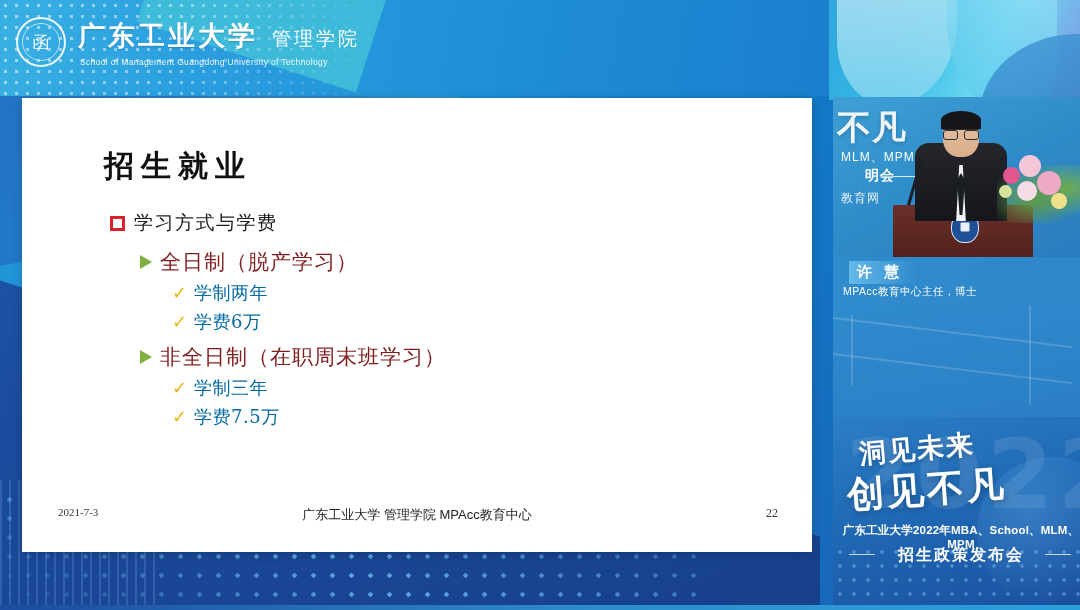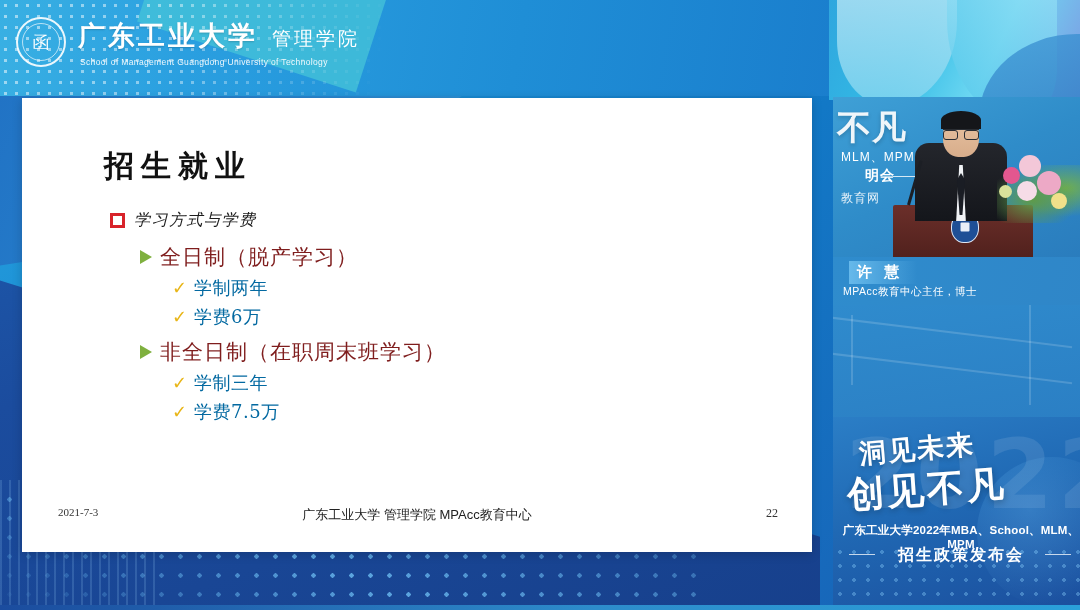--- a/index.html
+++ b/index.html
@@ -54,22 +54,22 @@
 
   
   .slide{position:absolute;left:22px;top:98px;width:790px;height:454px;background:#fff;
     box-shadow:0 2px 10px rgba(0,0,0,.18);}
   .slide-title{position:absolute;left:82px;top:48px;font-size:30px;color:#111;font-weight:bold;
     letter-spacing:7px;font-family:"DejaVu Serif","Liberation Serif",serif;}
   .slide-body{position:absolute;left:88px;top:112px;right:40px;}
 
   .lvl1{display:flex;align-items:center;gap:9px;margin-bottom:12px;}
   .sq{width:15px;height:15px;border:3px solid #d8232a;box-sizing:border-box;flex:0 0 auto;}
-  .lvl1-txt{font-size:16px;color:#1c1c1c;letter-spacing:1.5px;
-    font-family:"DejaVu Serif","Liberation Serif",serif;font-style:italic;}
+  .lvl1-txt{font-size:19px;color:#1c1c1c;letter-spacing:1.5px;
+    font-family:"DejaVu Serif","Liberation Serif",serif;}
 
   .lvl2{display:flex;align-items:center;gap:8px;margin:9px 0 4px 30px;}
   .arrow{width:0;height:0;border-left:12px solid #7fb03f;border-top:7px solid transparent;
     border-bottom:7px solid transparent;flex:0 0 auto;}
   .lvl2-txt{font-size:21px;color:#7f1d1d;letter-spacing:1px;
     font-family:"DejaVu Serif","Liberation Serif",serif;}
 
   .lvl3{display:flex;align-items:center;gap:7px;margin:5px 0 5px 62px;}
   .chk{color:#e8b517;font-size:18px;line-height:1;font-weight:bold;flex:0 0 auto;}
   .lvl3-txt{font-size:18px;color:#0369a1;letter-spacing:.5px;

